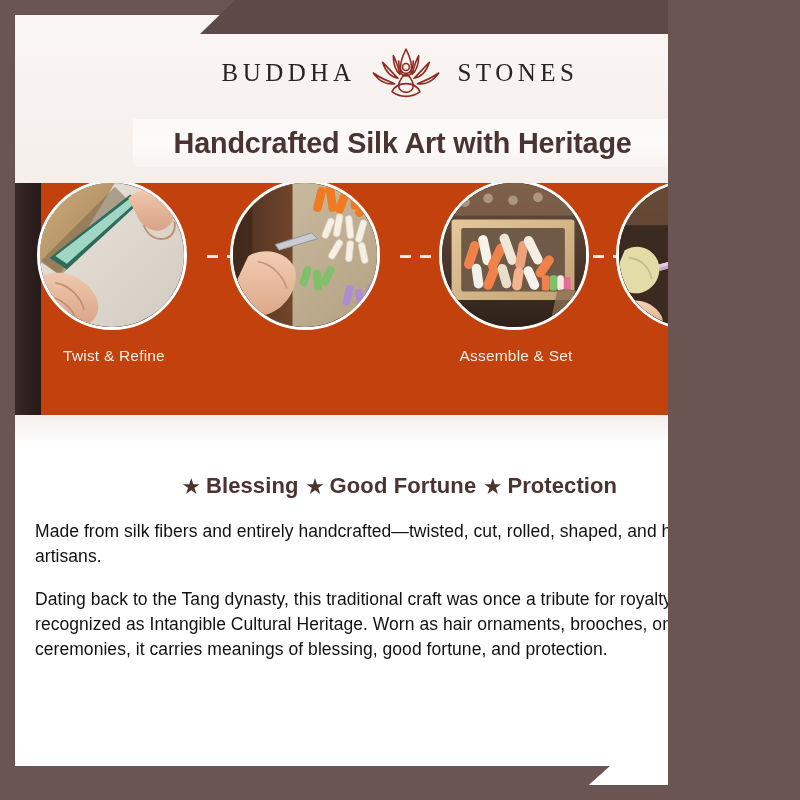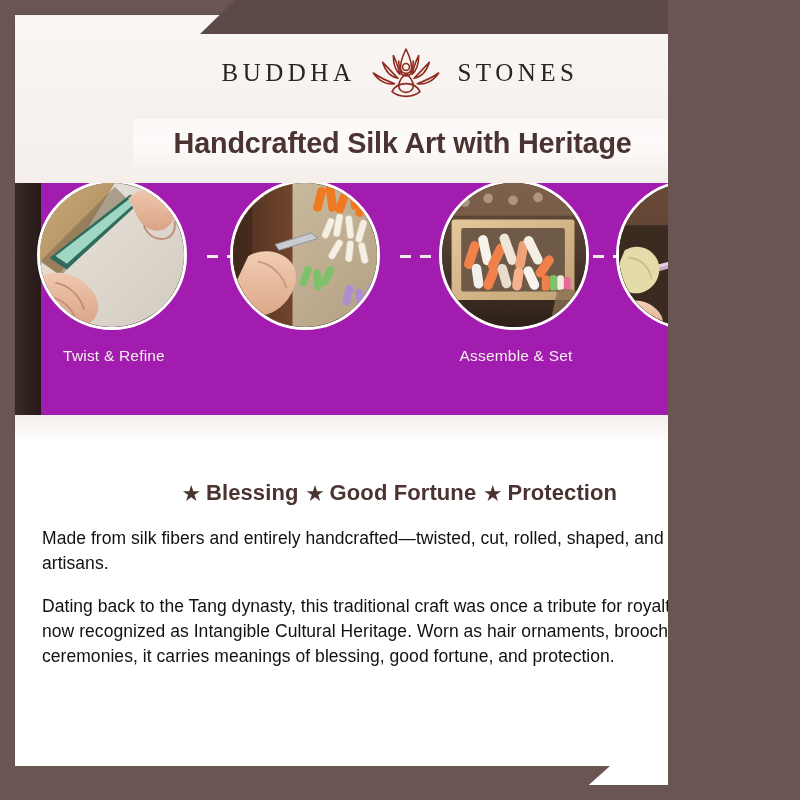--- a/index.html
+++ b/index.html
@@ -80,21 +80,21 @@
     letter-spacing:-0.2px;
     color:#4a3330;
     white-space:nowrap;
     transform:scaleX(0.96);
   }
 
   
   .steps{
     position:relative;
     height:232px;
-    background:#a21caf;
+    background:#c2410c;
     overflow:hidden;
   }
   
   .steps::before{
     content:"";position:absolute;left:0;top:0;width:26px;height:232px;
     background:linear-gradient(90deg,#3a2a28 0%, #2d1f1d 60%, #261a18 100%);
   }
   .steps::after{
     content:"";position:absolute;right:0;top:0;width:26px;height:232px;
     background:linear-gradient(270deg,#3e2e2c 0%, #2d1f1d 60%, #261a18 100%);
@@ -129,21 +129,21 @@
     font-size:15.5px;
     font-family:"Liberation Sans",sans-serif;
     letter-spacing:.2px;
   }
 
   
   .body-sec{
     position:relative;
     background:#ffffff;
     height:370px;
-    padding:7px;
+    padding:0;
   }
   .body-sec::before{
     content:"";position:absolute;left:0;top:0;width:770px;height:28px;
     background:linear-gradient(180deg,#f4efec 0%, #fbf9f8 70%, #ffffff 100%);
   }
   .benefits{
     position:relative;
     text-align:center;
     padding-top:58px;
     font-family:"Liberation Sans Narrow","Liberation Sans",sans-serif;

